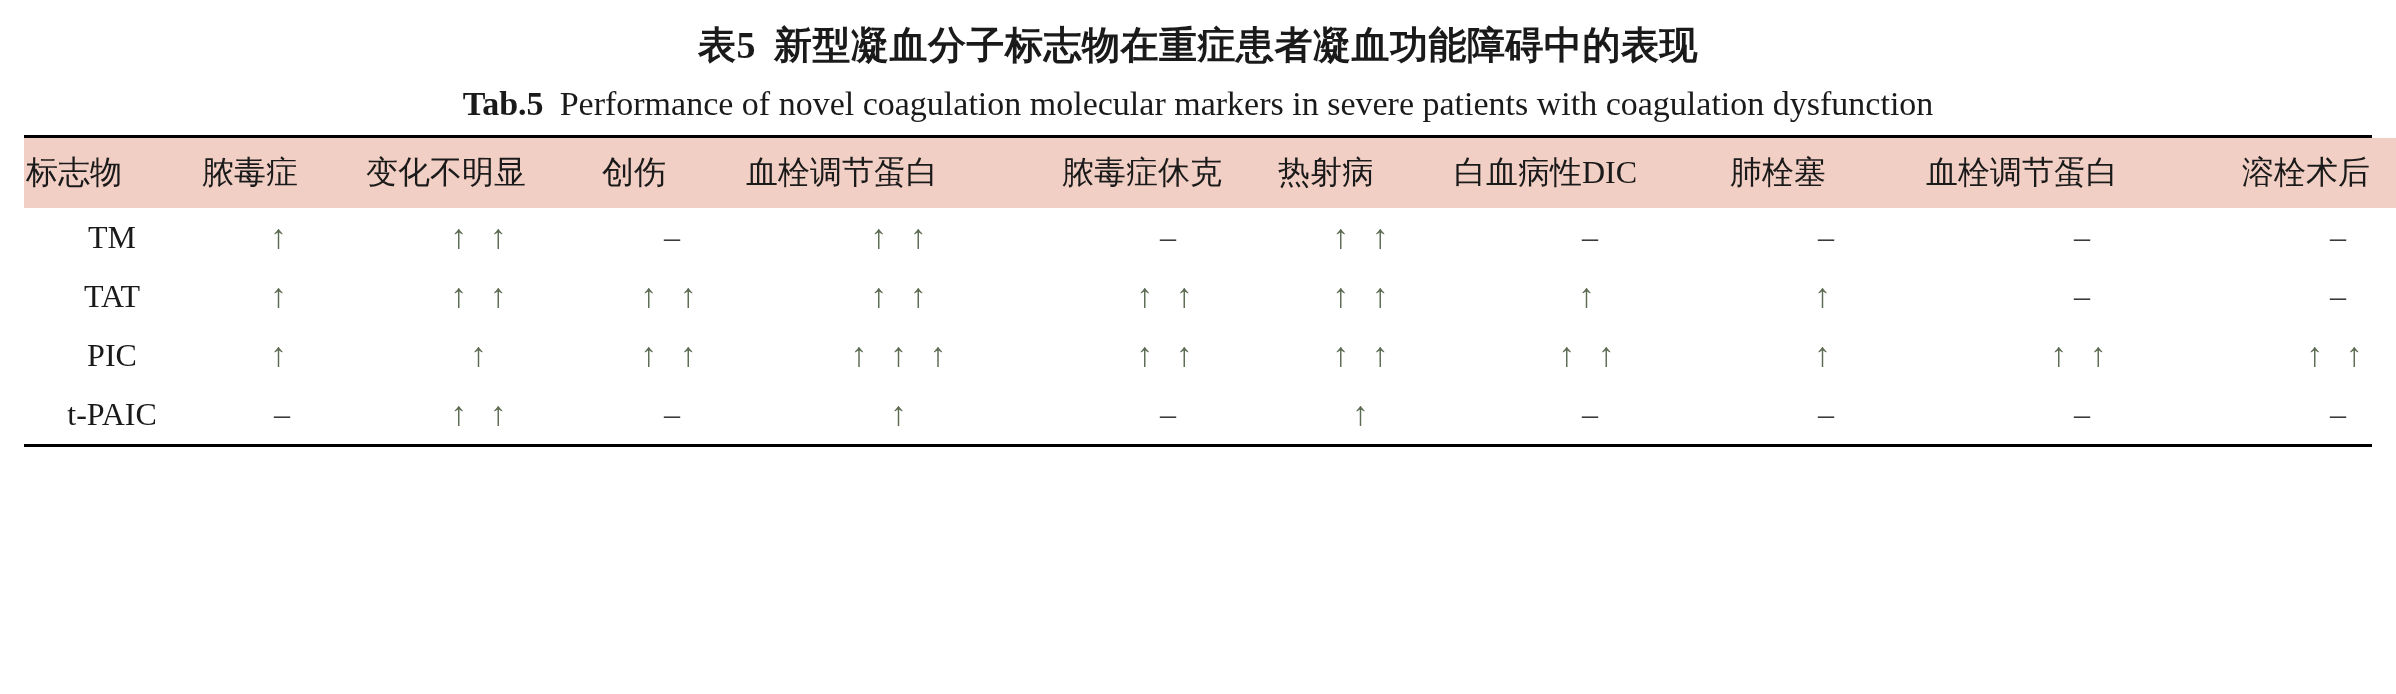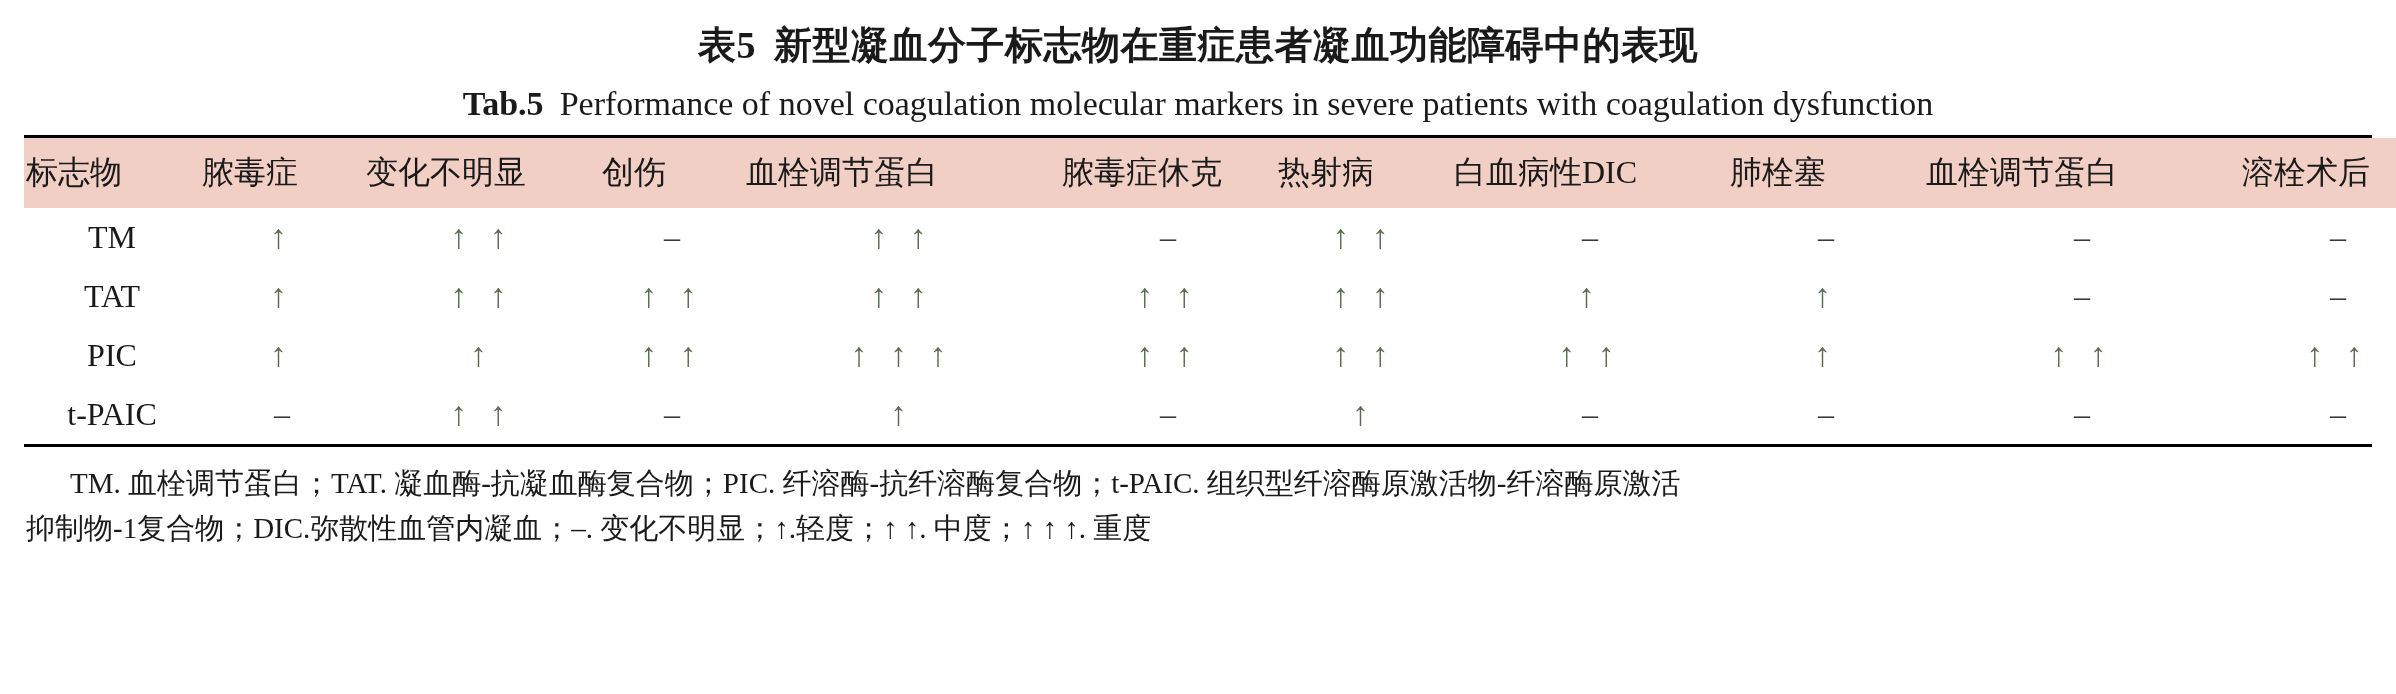--- a/index.html
+++ b/index.html
@@ -188,18 +188,14 @@
         <td><span class="dash">–</span></td>
         <td><span class="dash">–</span></td>
         <td><span class="dash">–</span></td>
         <td><span class="dash">–</span></td>
       </tr>
     </tbody>
   </table>
 
   <div class="rule-bottom"></div>
 
-  <div class="footnote">
-    <span class="indent"></span><span>TM. 血栓调节蛋白；TAT. 凝血酶-抗凝血酶复合物；PIC. 纤溶酶-抗纤溶酶复合物；t-PAIC. 组织型纤溶酶原激活物-纤溶酶原激活</span><br>
-    <span>抑制物-1复合物；DIC.弥散性血管内凝血；–. 变化不明显；↑.轻度；↑ ↑. 中度；↑ ↑ ↑. 重度</span>
-  </div>
 
 </div>
 
 </body></html>

